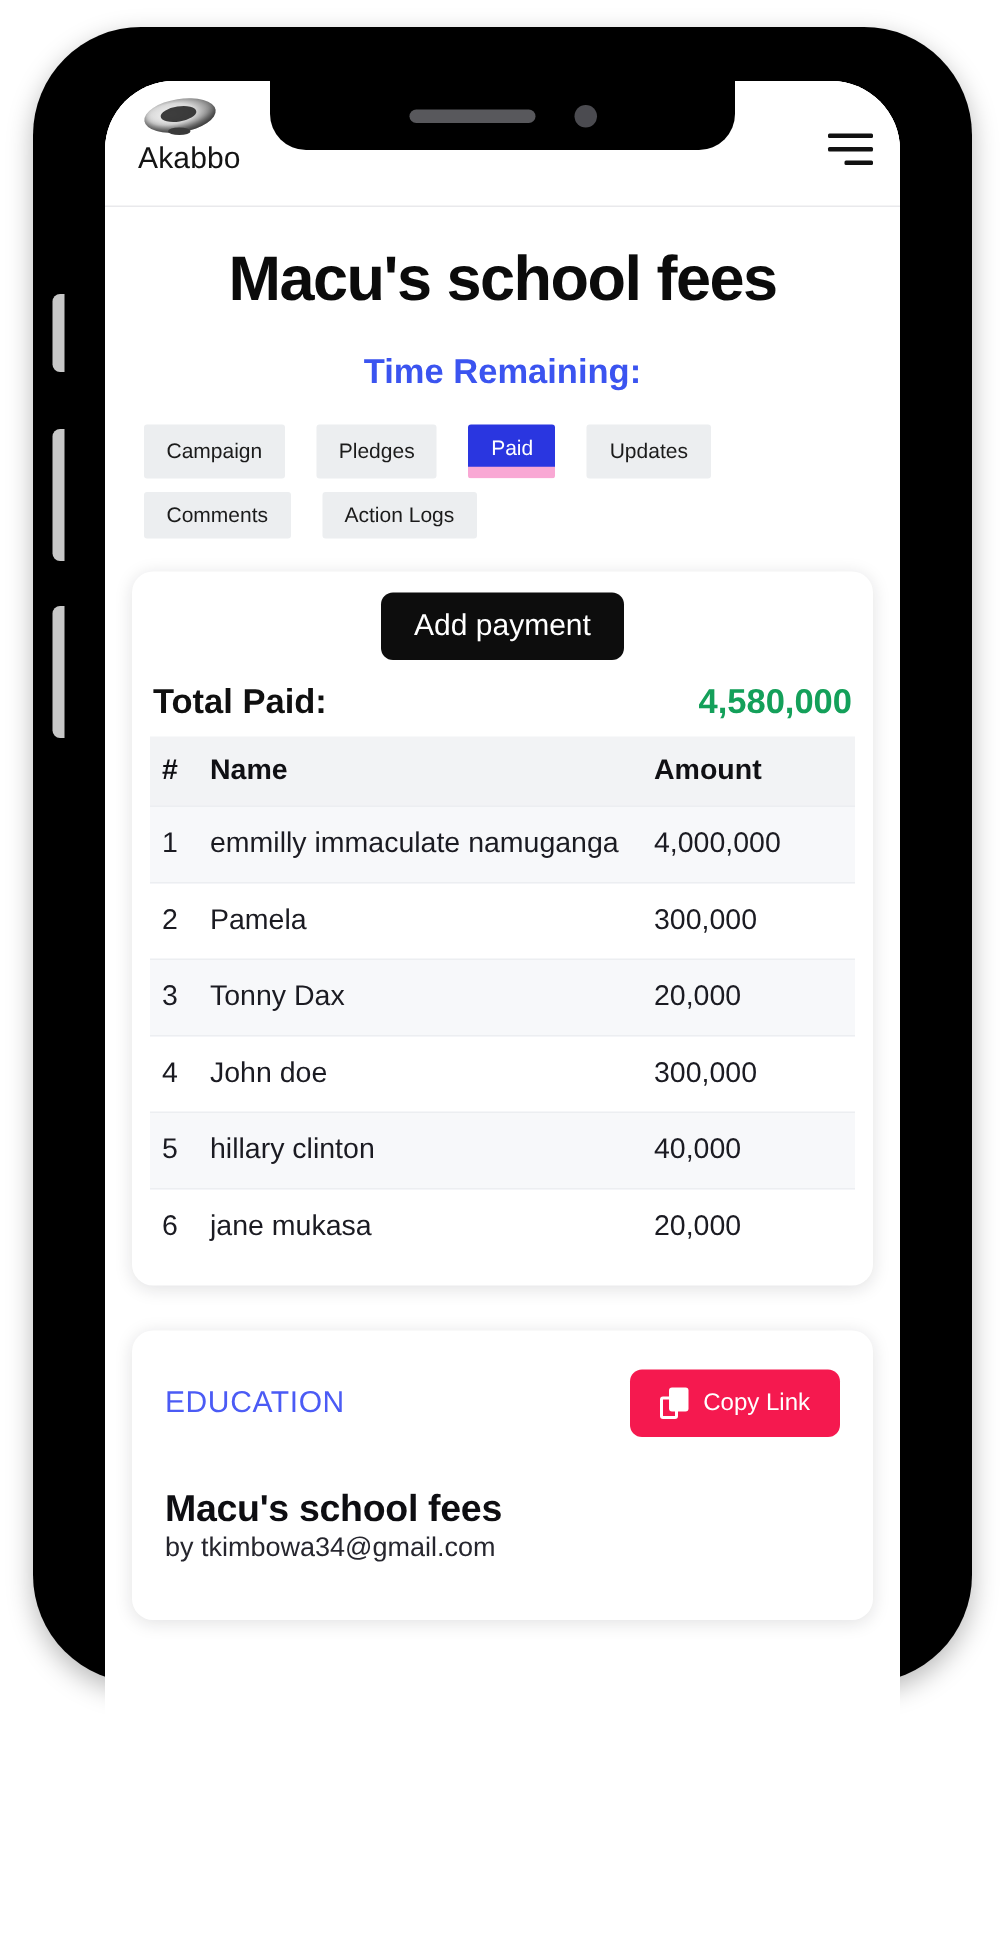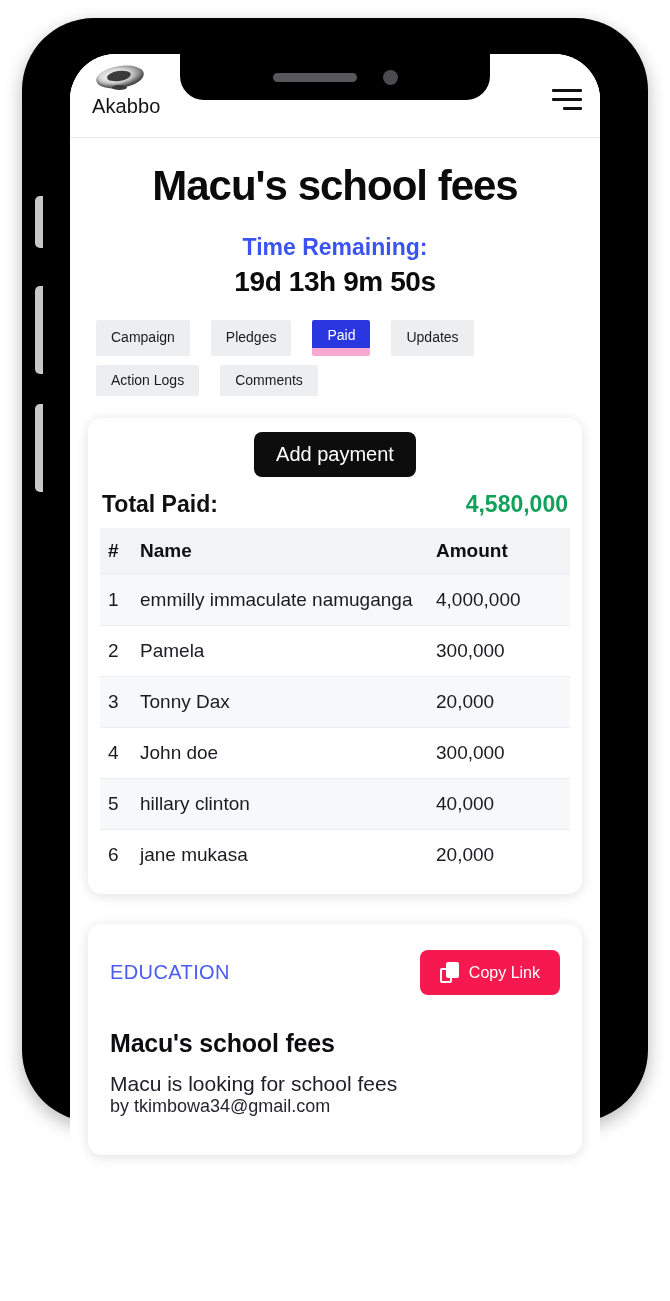--- a/index.html
+++ b/index.html
@@ -303,29 +303,28 @@
           <span class="bar b2"></span>
           <span class="bar b3"></span>
         </div>
       </div>
 
       <div id="page-body">
 
         <h1 id="campaign-title">Macu's school fees</h1>
 
         <div id="time-remaining-label">Time Remaining:</div>
-        <div id="time-remaining-value">19d 13h 9m 50s</div>
 
         <div id="tabs">
           <button class="tab">Campaign</button>
           <button class="tab">Pledges</button>
           <button class="tab active">Paid</button>
           <button class="tab">Updates</button>
+          <button class="tab">Comments</button>
           <button class="tab">Action Logs</button>
-          <button class="tab">Comments</button>
         </div>
 
         <div class="card" id="paid-card">
 
           <div id="add-payment-row">
             <button id="add-payment-button">Add payment</button>
           </div>
 
           <div id="total-paid-row">
             <span id="total-paid-label">Total Paid:</span>
@@ -380,20 +379,19 @@
             <span id="category-badge">EDUCATION</span>
             <button id="copy-link-button">
               <span id="copy-icon">
                 <span class="sheet-back"></span>
                 <span class="sheet-front"></span>
               </span>
               <span>Copy Link</span>
             </button>
           </div>
           <div id="info-title">Macu's school fees</div>
-          <div id="info-description">Macu is looking for school fees</div>
           <div id="info-author">by tkimbowa34@gmail.com</div>
         </div>
 
       </div>
     </div>
   </div>
 </div>
 
 </body></html>

